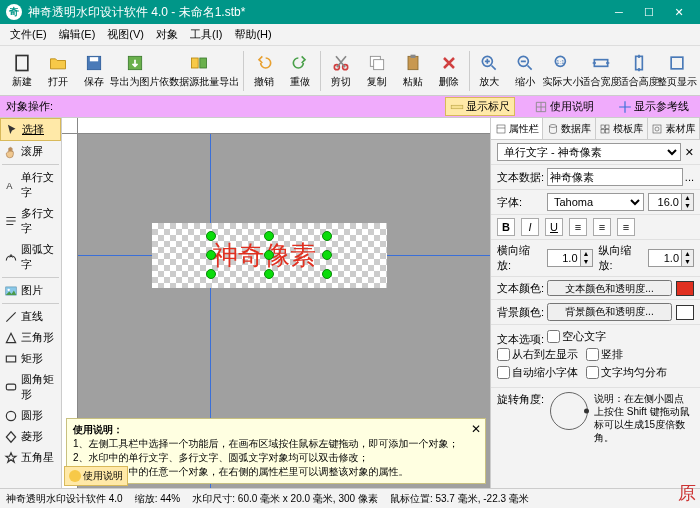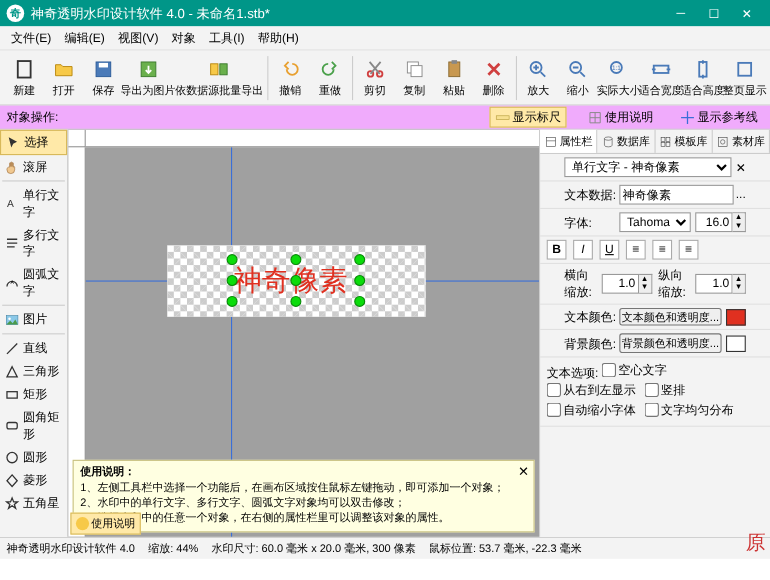--- a/index.html
+++ b/index.html
@@ -18,38 +18,38 @@
 .sep { width: 1px; height: 40px; background: #ccc; margin: 0 2px; }
 .secondbar { height: 22px; background: #f0abfc; border-bottom: 1px solid #ccc; display: flex; align-items: center; padding: 0 6px; }
 .secondbar .lbl { font-size: 11px; }
 .secondbar .spacer { flex: 1; }
 .secondbar .togbtn { display: flex; align-items: center; padding: 1px 4px; margin-left: 14px; border: 1px solid transparent; cursor: pointer; font-size: 11px; }
 .secondbar .togbtn.active { background: #ffe9a8; border-color: #d8b95a; }
 .secondbar .tic { width: 14px; height: 14px; margin-right: 2px; }
 .main { display: flex; height: 370px; }
 .sidebar { width: 62px; background: #f3f3f3; border-right: 1px solid #ccc; display: flex; flex-direction: column; }
 .sideitem { display: flex; align-items: center; padding: 3px 4px; cursor: pointer; font-size: 11px; }
-.sideitem.active { background: #ffe9a8; border: 1px solid #d8b95a; }
+.sideitem.active { background: #ffe9a8; border: 1px solid #d8b95a; text-decoration: underline; }
 .sideitem .sic { width: 14px; height: 14px; margin-right: 3px; flex-shrink: 0; }
 .sidesep { height: 1px; background: #ccc; margin: 2px 2px; }
 .canvaswrap { flex: 1; background: #a0a0a0; position: relative; overflow: hidden; }
 .ruler-h { position: absolute; top: 0; left: 16px; right: 0; height: 16px; background: #fff; border-bottom: 1px solid #888; }
 .ruler-v { position: absolute; top: 16px; left: 0; bottom: 0; width: 16px; background: #fff; border-right: 1px solid #888; }
 .ruler-corner { position: absolute; top: 0; left: 0; width: 16px; height: 16px; background: #fff; border-right: 1px solid #888; border-bottom: 1px solid #888; }
 .canvas { position: absolute; top: 105px; left: 90px; width: 235px; height: 65px; background-image: linear-gradient(45deg,#ccc 25%,transparent 25%),linear-gradient(-45deg,#ccc 25%,transparent 25%),linear-gradient(45deg,transparent 75%,#ccc 75%),linear-gradient(-45deg,transparent 75%,#ccc 75%); background-size: 12px 12px; background-position: 0 0,0 6px,6px -6px,-6px 0; background-color: #fff; }
 .guide-h { position: absolute; left: 16px; right: 0; height: 1px; background: #3a6fd8; top: 137px; }
 .guide-v { position: absolute; top: 16px; bottom: 0; width: 1px; background: #3a6fd8; left: 148px; }
 .textobj { position: absolute; top: 120px; left: 150px; color: #e03020; font-size: 26px; font-family: Tahoma, sans-serif; }
 .handle { position: absolute; width: 10px; height: 10px; background: #0bdc0b; border: 1px solid #078a07; border-radius: 50%; }
 .proppanel { width: 210px; background: #f3f3f3; border-left: 1px solid #ccc; display: flex; flex-direction: column; font-size: 11px; }
 .tabs { display: flex; height: 22px; border-bottom: 1px solid #ccc; }
 .tab { flex: 1; display: flex; align-items: center; justify-content: center; border-right: 1px solid #ccc; cursor: pointer; font-size: 10px; }
 .tab.active { background: #fff; }
 .tab .tic2 { width: 12px; height: 12px; margin-right: 2px; }
-.proprow { display: flex; align-items: center; padding: 3px 22px; border-bottom: 1px solid #e0e0e0; }
+.proprow { display: flex; align-items: center; padding: 3px 6px; border-bottom: 1px solid #e0e0e0; }
 .proprow .plbl { width: 50px; flex-shrink: 0; }
 .proprow select, .proprow input[type=text] { flex: 1; height: 18px; font-size: 11px; border: 1px solid #999; background: #fff; padding: 0 2px; min-width: 0; }
 .numfield { display: flex; align-items: center; }
 .numfield input { width: 34px; height: 18px; text-align: right; border: 1px solid #999; font-size: 11px; padding: 0 2px; }
 .numfield .spin { width: 12px; height: 18px; display: flex; flex-direction: column; border: 1px solid #999; border-left: none; }
 .numfield .spin div { flex: 1; font-size: 7px; text-align: center; line-height: 8px; cursor: pointer; background: #eee; }
 .colorbox { width: 18px; height: 15px; border: 1px solid #333; margin-left: 4px; }
 .stylebtns { display: flex; gap: 6px; padding: 3px 6px; border-bottom: 1px solid #e0e0e0; }
 .stylebtns .sbtn { width: 18px; height: 18px; border: 1px solid #aaa; display: flex; align-items: center; justify-content: center; cursor: pointer; font-size: 11px; background: #fff; }
 .checks { padding: 4px 6px; border-bottom: 1px solid #e0e0e0; }
@@ -531,20 +531,25 @@
       <span class="plbl">背景颜色:</span>
       <button style="flex:1;height:18px;font-size:10px">背景颜色和透明度...</button>
       <div class="colorbox" id="bgswatch" style="background: rgb(255, 255, 255);"></div>
     </div>
 
     <div class="checks">
       <span>文本选项:</span>
       <span id="optschecks"><label><input type="checkbox" style="">空心文字</label><label><input type="checkbox" style="">从右到左显示</label><label><input type="checkbox" style="">竖排</label><label><input type="checkbox" style="">自动缩小字体</label><label><input type="checkbox" style="">文字均匀分布</label></span>
     </div>
 
+    <div class="rotrow">
+      <span>旋转角度:</span>
+      <div class="circ"></div>
+      <div class="desc">说明：在左侧小圆点上按住 Shift 键拖动鼠标可以生成15度倍数角。</div>
+    </div>
   </div>
 </div>
 
 <div class="sidecorner">原</div>
 
 <div class="statusbar">
   <span>神奇透明水印设计软件 4.0</span>
   <span>缩放: 44%</span>
   <span>水印尺寸: 60.0 毫米 x 20.0 毫米, 300 像素</span>
   <span>鼠标位置: 53.7 毫米, -22.3 毫米</span>

